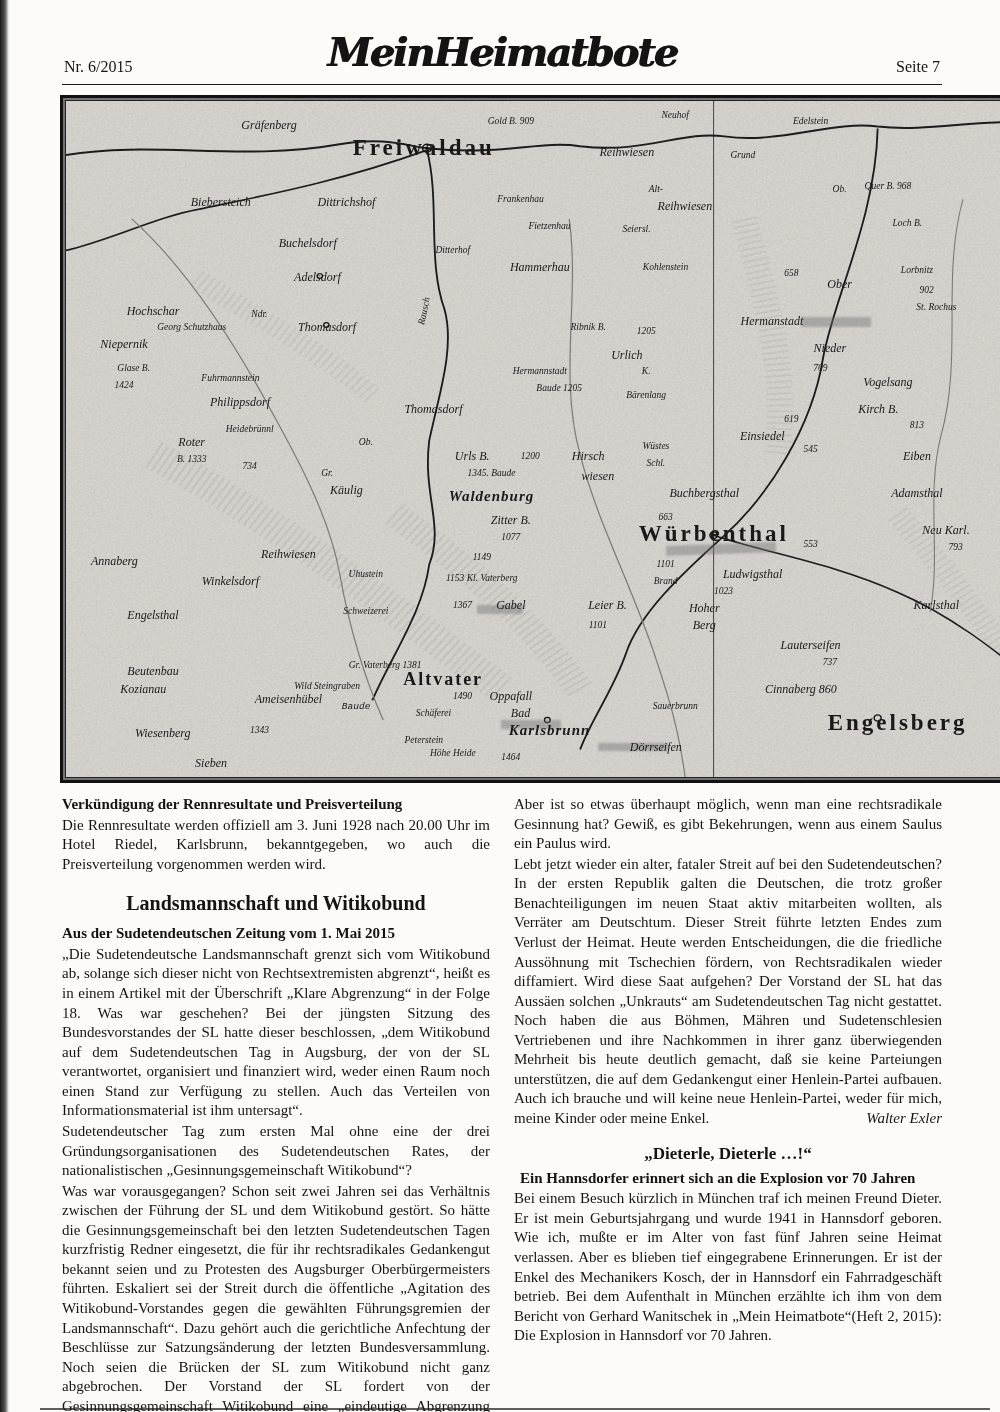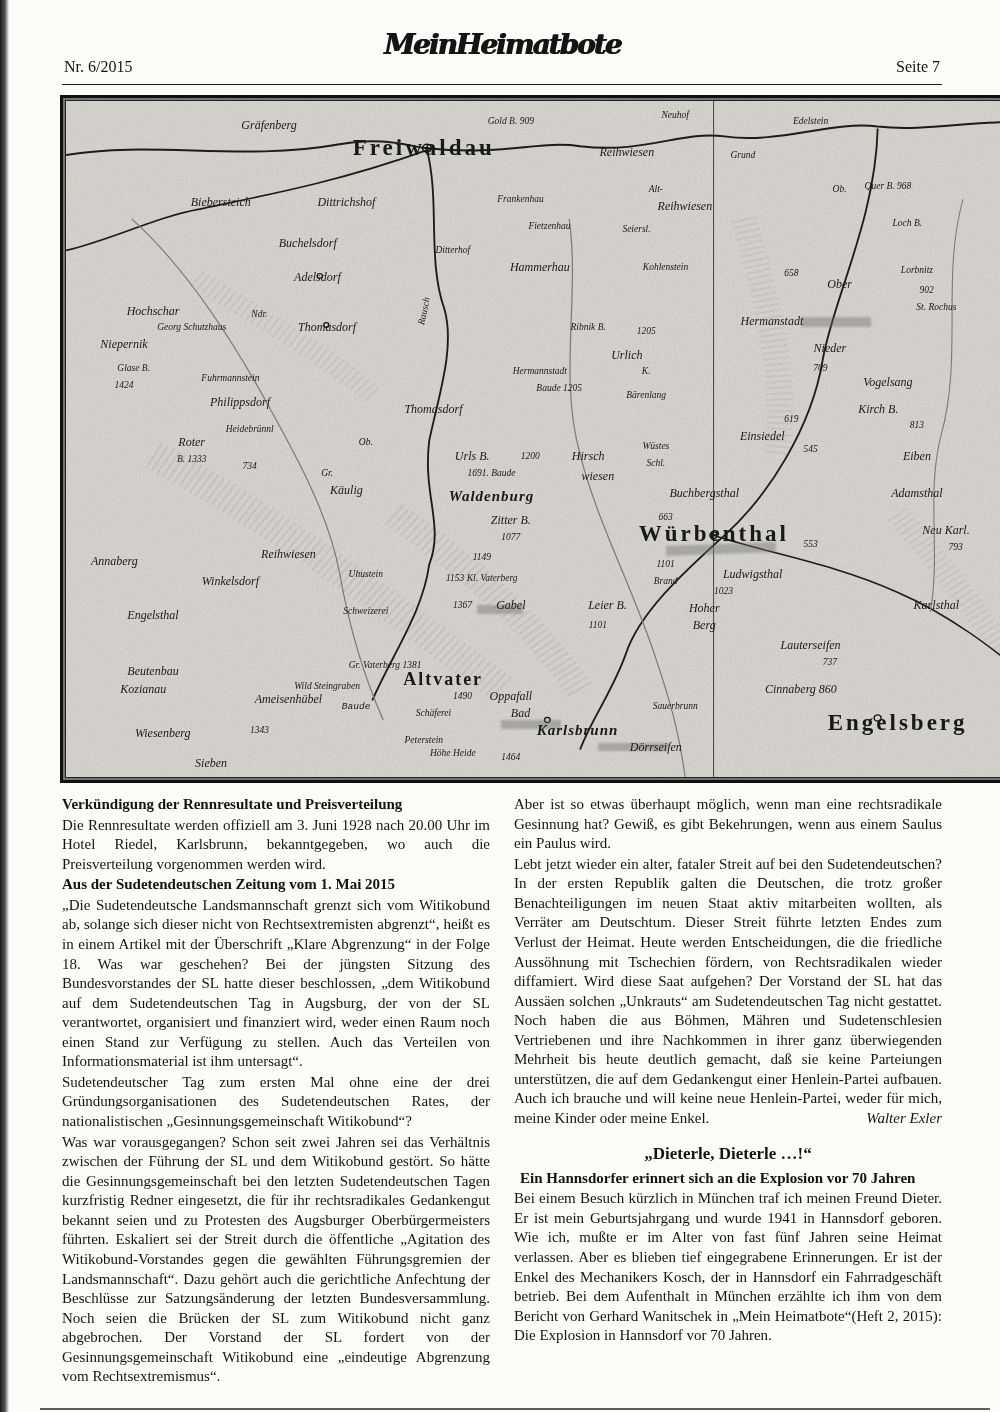--- a/index.html
+++ b/index.html
@@ -5,21 +5,21 @@
   html,body{margin:0;padding:0;}
   body{background:#e9e6e0;font-family:"Liberation Serif",serif;}
   .page{position:relative;width:1000px;height:1412px;margin:0 auto;background:#fcfbf7;color:#141414;overflow:hidden;box-shadow:0 0 12px rgba(0,0,0,.4);}
   
   .scan-edge-left{position:absolute;left:0;top:0;width:9px;height:100%;background:linear-gradient(90deg,#1a1a1a 0%,#555 55%,rgba(85,85,85,0) 100%);}
   .scan-edge-bottom{position:absolute;left:40px;right:10px;bottom:2px;height:2px;background:#2a2a2a;opacity:.75;}
   
   .header{position:absolute;left:62px;right:58px;top:46px;height:38px;border-bottom:1.6px solid #1a1a1a;}
   .issue-no{position:absolute;left:2px;bottom:8px;font-size:16px;}
   .page-no{position:absolute;right:2px;bottom:8px;font-size:16px;}
-  .masthead{position:absolute;left:50%;top:-18px;transform:translateX(-50%);font-family:"DejaVu Serif",serif;font-weight:bold;font-style:italic;font-size:28px;letter-spacing:-2px;text-shadow:1px 0 0 #141414;white-space:nowrap;}
+  .masthead{position:absolute;left:50%;top:-18px;transform:translateX(-50%);font-family:"DejaVu Serif",serif;font-weight:bold;font-style:italic;font-size:40px;letter-spacing:-2px;text-shadow:1px 0 0 #141414;white-space:nowrap;}
   
   .map{position:absolute;left:60px;top:95px;width:979px;height:688px;border:3px solid #111;background:#737373;box-sizing:border-box;}
   .map-inner{position:absolute;inset:2px;border:1px solid #222;overflow:hidden;}
   .map-canvas{position:absolute;inset:0;width:100%;height:100%;}
   .map-labels{position:absolute;inset:0;}
   .map-label{position:absolute;transform:translate(-50%,-50%);white-space:nowrap;color:#191919;font-family:"Liberation Serif",serif;}
   .map-label.sm{font-size:9.5px;font-style:italic;}
   .map-label.md{font-size:12px;font-style:italic;}
   .map-label.lgi{font-size:15px;font-style:italic;font-weight:600;letter-spacing:1px;}
   .map-label.lg{font-size:18px;font-weight:700;letter-spacing:2px;}
@@ -152,21 +152,21 @@
           <span class="map-label md" style="left: 13%; top: 50.5%;">Roter</span>
           <span class="map-label sm" style="left: 13%; top: 53%;">B. 1333</span>
           <span class="map-label sm" style="left: 19%; top: 54%;">734</span>
           <span class="map-label md" style="left: 72%; top: 49.5%;">Einsiedel</span>
           <span class="map-label sm" style="left: 77%; top: 51.5%;">545</span>
           <span class="map-label md" style="left: 88%; top: 52.5%;">Eiben</span>
           <span class="map-label sm" style="left: 31%; top: 50.5%;">Ob.</span>
           <span class="map-label sm" style="left: 27%; top: 55%;">Gr.</span>
           <span class="map-label md" style="left: 29%; top: 57.5%;">Käulig</span>
           <span class="map-label md" style="left: 42%; top: 52.5%;">Urls B.</span>
-          <span class="map-label sm" style="left: 44%; top: 55%;">1691. Baude</span>
+          <span class="map-label sm" style="left: 44%; top: 55%;">1345. Baude</span>
           <span class="map-label sm" style="left: 48%; top: 52.5%;">1200</span>
           <span class="map-label md" style="left: 54%; top: 52.5%;">Hirsch</span>
           <span class="map-label md" style="left: 55%; top: 55.5%;">wiesen</span>
           <span class="map-label sm" style="left: 61%; top: 51%;">Wüstes</span>
           <span class="map-label sm" style="left: 61%; top: 53.5%;">Schl.</span>
           <span class="map-label lgi" style="left: 44%; top: 58.5%;">Waldenburg</span>
           <span class="map-label md" style="left: 66%; top: 58%;">Buchbergsthal</span>
           <span class="map-label md" style="left: 88%; top: 58%;">Adamsthal</span>
           <span class="map-label md" style="left: 46%; top: 62%;">Zitter B.</span>
           <span class="map-label sm" style="left: 46%; top: 64.5%;">1077</span>
@@ -201,40 +201,41 @@
           <span class="map-label lg" style="left: 39%; top: 85.5%;">Altvater</span>
           <span class="map-label sm" style="left: 41%; top: 88%;">1490</span>
           <span class="map-label md" style="left: 46%; top: 88%;">Oppafall</span>
           <span class="map-label md" style="left: 8%; top: 87%;">Kozianau</span>
           <span class="map-label sm" style="left: 27%; top: 86.5%;">Wild Steingraben</span>
           <span class="map-label md" style="left: 23%; top: 88.5%;">Ameisenhübel</span>
           <span class="map-label sm" style="left: 30%; top: 89.5%; font-family: Liberation Mono, monospace;">Baude</span>
           <span class="map-label md" style="left: 76%; top: 87%;">Cinnaberg 860</span>
           <span class="map-label sm" style="left: 63%; top: 89.5%;">Sauerbrunn</span>
           <span class="map-label md" style="left: 47%; top: 90.5%;">Bad</span>
-          <span class="map-label lgi" style="left: 50%; top: 93%; margin-left: 28px;">Karlsbrunn</span>
+          <span class="map-label lgi" style="left: 50%; top: 93%;">Karlsbrunn</span>
           <span class="map-label xl" style="left: 86%; top: 92%;">Engelsberg</span>
           <span class="map-label md" style="left: 10%; top: 93.5%;">Wiesenberg</span>
           <span class="map-label sm" style="left: 20%; top: 93%;">1343</span>
           <span class="map-label sm" style="left: 38%; top: 90.5%;">Schäferei</span>
           <span class="map-label sm" style="left: 37%; top: 94.5%;">Peterstein</span>
           <span class="map-label sm" style="left: 40%; top: 96.5%;">Höhe Heide</span>
           <span class="map-label sm" style="left: 46%; top: 97%;">1464</span>
           <span class="map-label md" style="left: 61%; top: 95.5%;">Dörrseifen</span>
           <span class="map-label md" style="left: 15%; top: 98%;">Sieben</span>
         </div>
     </div>
   </div>
 
   <div class="columns">
 
     <div class="col left">
       <p class="bold-head">Verkündigung der Rennresultate und Preisverteilung</p>
       <p>Die Rennresultate werden offiziell am 3. Juni 1928 nach 20.00 Uhr im Hotel Riedel, Karlsbrunn, bekanntgegeben, wo auch die Preisverteilung vorgenommen werden wird.</p>
 
+      <div class="center-title">Landsmannschaft und Witikobund</div>
       <p class="bold-head" style="padding-left:0;">Aus der Sudetendeutschen Zeitung vom 1. Mai 2015</p>
       <p>„Die Sudetendeutsche Landsmannschaft grenzt sich vom Witikobund ab, solange sich dieser nicht von Rechtsextremisten abgrenzt“, heißt es in einem Artikel mit der Überschrift „Klare Abgrenzung“ in der Folge 18. Was war geschehen? Bei der jüngsten Sitzung des Bundesvorstandes der SL hatte dieser beschlossen, „dem Witikobund auf dem Sudetendeutschen Tag in Augsburg, der von der SL verantwortet, organisiert und finanziert wird, weder einen Raum noch einen Stand zur Verfügung zu stellen. Auch das Verteilen von Informationsmaterial ist ihm untersagt“.</p>
       <p>Sudetendeutscher Tag zum ersten Mal ohne eine der drei Gründungsorganisationen des Sudetendeutschen Rates, der nationalistischen „Gesinnungsgemeinschaft Witikobund“?</p>
       <p>Was war vorausgegangen? Schon seit zwei Jahren sei das Verhältnis zwischen der Führung der SL und dem Witikobund gestört. So hätte die Gesinnungsgemeinschaft bei den letzten Sudetendeutschen Tagen kurzfristig Redner eingesetzt, die für ihr rechtsradikales Gedankengut bekannt seien und zu Protesten des Augsburger Oberbürgermeisters führten. Eskaliert sei der Streit durch die öffentliche „Agitation des Witikobund-Vorstandes gegen die gewählten Führungsgremien der Landsmannschaft“. Dazu gehört auch die gerichtliche Anfechtung der Beschlüsse zur Satzungsänderung der letzten Bundesversammlung. Noch seien die Brücken der SL zum Witikobund nicht ganz abgebrochen. Der Vorstand der SL fordert von der Gesinnungsgemeinschaft Witikobund eine „eindeutige Abgrenzung vom Rechtsextremismus“.</p>
     </div>
 
     <div class="col right">
       <p>Aber ist so etwas überhaupt möglich, wenn man eine rechtsradikale Gesinnung hat? Gewiß, es gibt Bekehrungen, wenn aus einem Saulus ein Paulus wird.</p>
       <p><span>Lebt jetzt wieder ein alter, fataler Streit auf bei den Sudetendeutschen? In der ersten Republik galten die Deutschen, die trotz großer Benachteiligungen im neuen Staat aktiv mitarbeiten wollten, als Verräter am Deutschtum. Dieser Streit führte letzten Endes zum Verlust der Heimat. Heute werden Entscheidungen, die die friedliche Aussöhnung mit Tschechien fördern, von Rechtsradikalen wieder diffamiert. Wird diese Saat aufgehen? Der Vorstand der SL hat das Aussäen solchen „Unkrauts“ am Sudetendeutschen Tag nicht gestattet. Noch haben die aus Böhmen, Mähren und Sudetenschlesien Vertriebenen und ihre Nachkommen in ihrer ganz überwiegenden Mehrheit bis heute deutlich gemacht, daß sie keine Parteiungen unterstützen, die auf dem Gedankengut einer Henlein-Partei aufbauen. Auch ich brauche und will keine neue Henlein-Partei, weder für mich, meine Kinder oder meine Enkel.</span> <span class="byline">Walter Exler</span></p>
 

